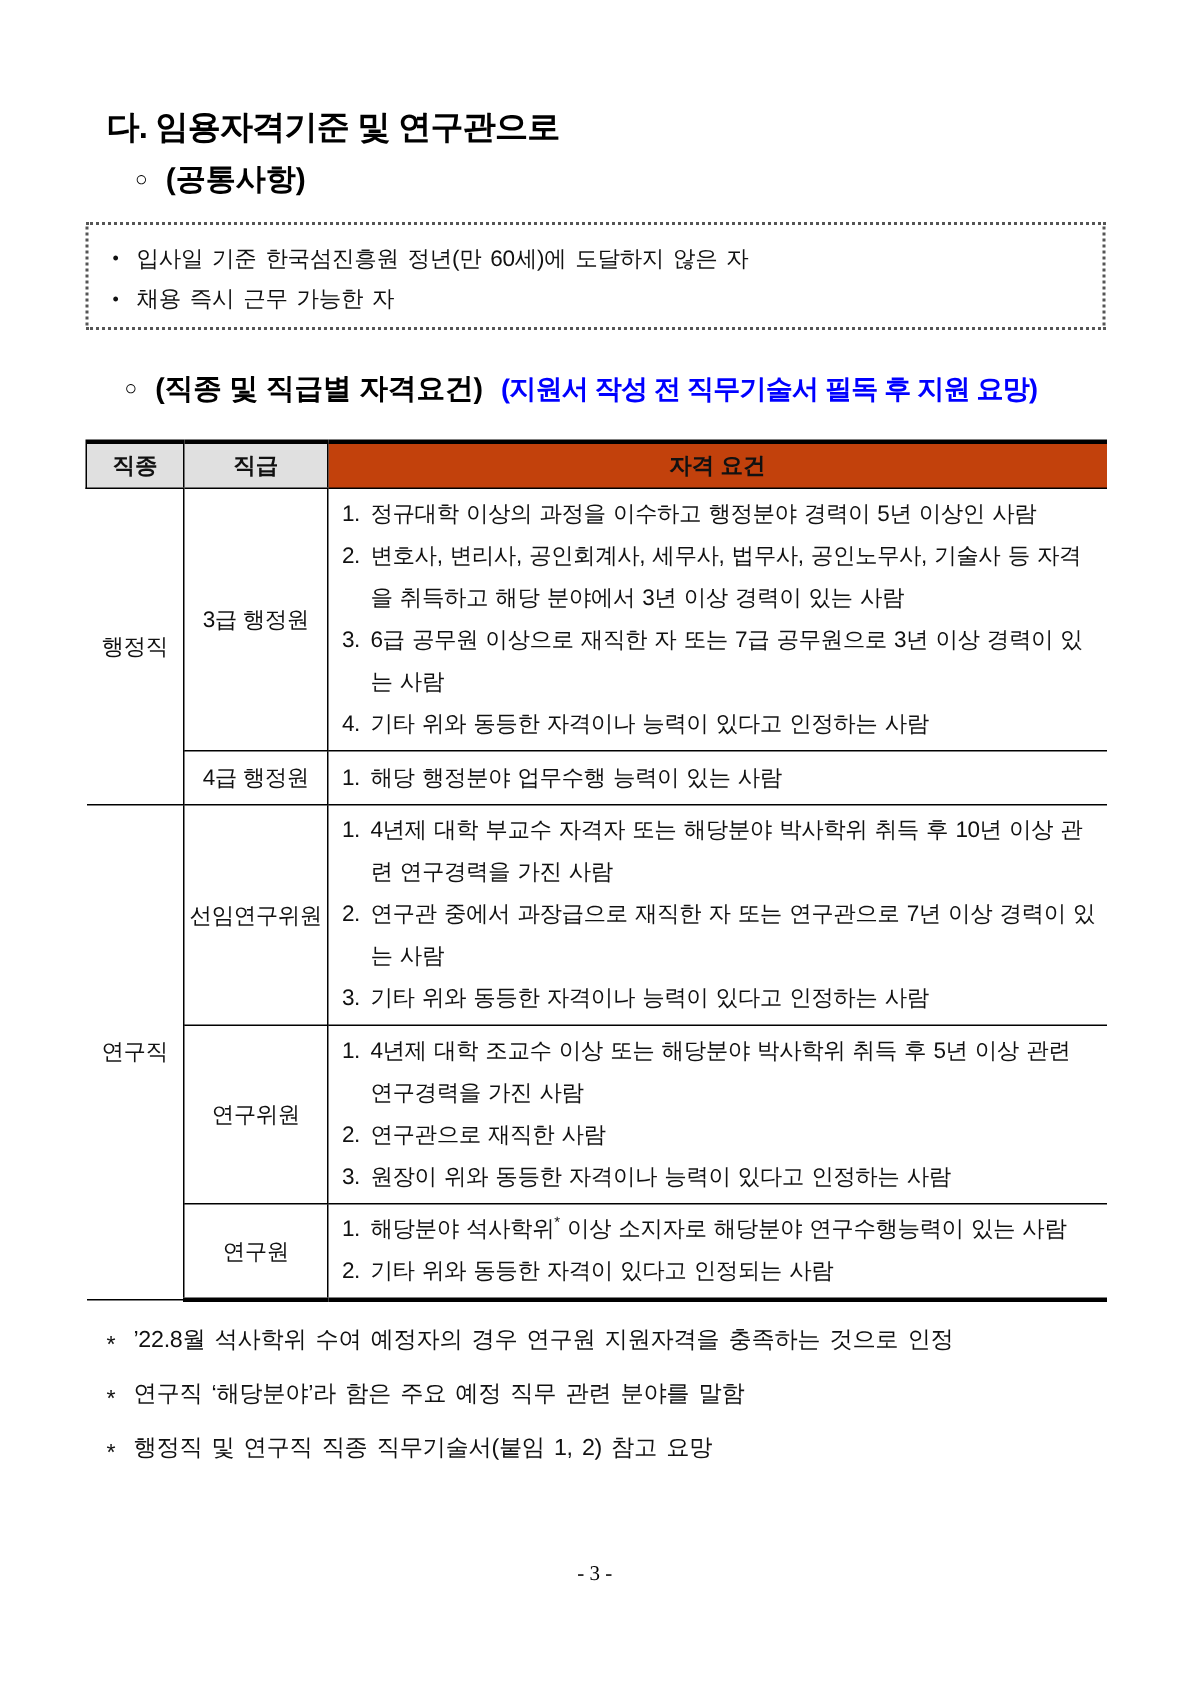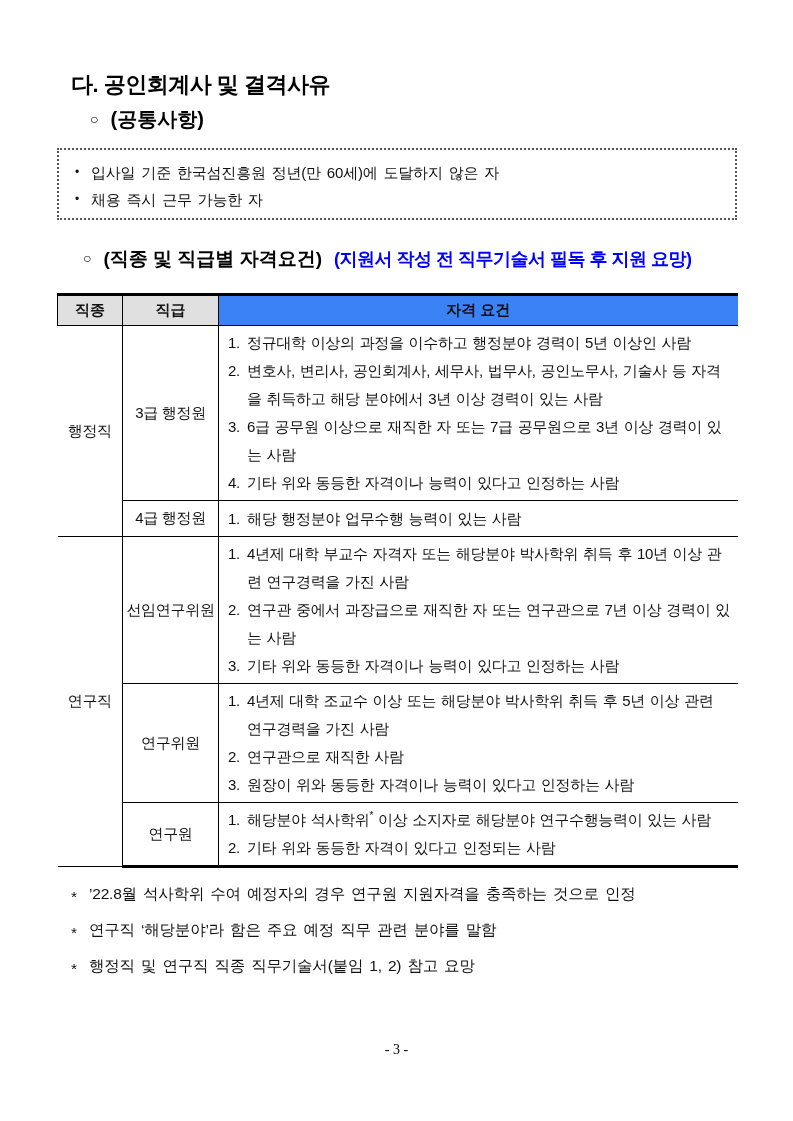--- a/index.html
+++ b/index.html
@@ -105,21 +105,21 @@
     font-size: 14px;
     font-family: "Liberation Serif", "DejaVu Serif", serif;
     color: #000;
   }
 </style>
 </head>
 <body>
 
 <div class="doc">
 
-  <h1 class="title">다. 공인회계사 및 결격사유</h1>
+  <h1 class="title">다. 임용자격기준 및 연구관으로</h1>
 
   <div class="subhead subhead-1">
     <span class="circ">○</span><span>(공통사항)</span>
   </div>
 
   <div class="dotted-box" id="common-box">
       <div class="box-line">
         <span class="bullet">•</span>
         <span class="txt">입사일 기준 한국섬진흥원 정년(만 60세)에 도달하지 않은 자</span>
       </div>
@@ -136,21 +136,21 @@
   <table class="qual">
     <colgroup>
       <col style="width:65px">
       <col style="width:96px">
       <col style="width:519px">
     </colgroup>
     <thead>
       <tr>
         <th class="h-cat" style="background: rgb(224, 224, 224); text-align: center;">직종</th>
         <th class="h-grade" style="border-left: 1px solid rgb(0, 0, 0); background: rgb(224, 224, 224);">직급</th>
-        <th class="h-req" style="border-left: 1px solid rgb(0, 0, 0); background: #3b82f6;">자격 요건</th>
+        <th class="h-req" style="border-left: 1px solid rgb(0, 0, 0); background: #c2410c;">자격 요건</th>
       </tr>
     </thead>
     <tbody id="qual-body">
         <tr style="height: 172px;">
           <td class="cell-cat" rowspan="2">행정직</td>
           <td class="cell-grade">3급 행정원</td>
           <td class="cell-req">
             <div class="req-item">
               <span class="num">1.</span>
               <span class="txt">정규대학 이상의 과정을 이수하고 행정분야 경력이 5년 이상인 사람</span>

